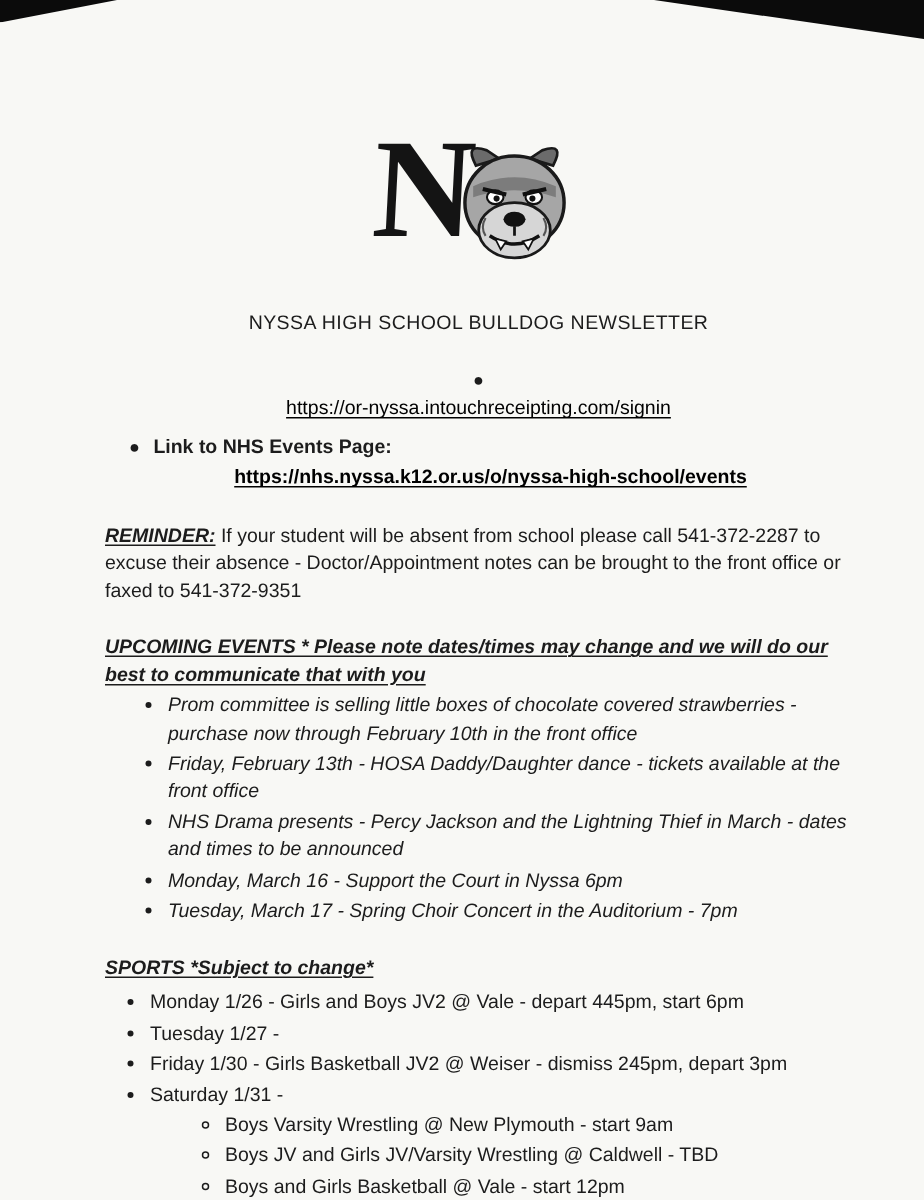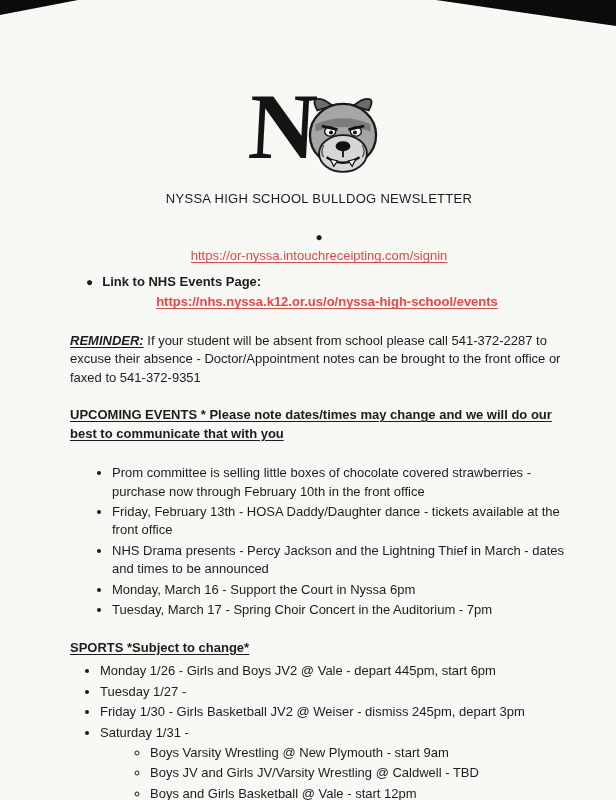--- a/index.html
+++ b/index.html
@@ -14,39 +14,39 @@
   .artifact.tr{right:0;top:0;width:180px;height:26px;clip-path:polygon(0 0,100% 0,100% 100%);}
   .content{padding:82px 48px 0 70px;}
 
   .logo{display:flex;justify-content:center;align-items:flex-start;height:98px;}
   .logo-n{
     font-family:"Liberation Serif",serif;font-weight:bold;font-size:94px;
     line-height:.95;transform:skewX(-3deg);color:#141414;
   }
   .bulldog{margin-left:-20px;margin-top:10px;}
 
-  .title{text-align:center;margin-top:10px;letter-spacing:.3px;}
+  .title{text-align:center;margin-top:26px;letter-spacing:.3px;}
 
   .center-line{display:flex;justify-content:center;gap:9px;margin-top:20px;font-weight:bold;}
   .center-link{text-align:center;margin-top:1px;}
-  .ulink{text-decoration:underline;text-underline-offset:2px;color:#ef4444;cursor:pointer;}
+  .ulink{text-decoration:underline;text-underline-offset:2px;color:#000000;cursor:pointer;}
 
   .nhs-line{display:flex;gap:9px;margin-left:16px;margin-top:7px;font-weight:bold;}
   .nhs-url{margin-left:16px;margin-top:2px;font-weight:bold;text-align:center;}
 
   .reminder{margin-top:20px;}
   .rem-label{font-weight:bold;font-style:italic;text-decoration:underline;text-underline-offset:2px;}
 
   .section-heading{
     margin-top:19px;max-width:484px;
-    font-weight:bold;text-decoration:underline;text-underline-offset:2px;
+    font-weight:bold;font-style:italic;text-decoration:underline;text-underline-offset:2px;
   }
 
   ul{margin:0;list-style:disc;}
-  ul.events{margin-top:21px;padding-left:42px;max-width:500px;}
+  ul.events{margin-top:2px;padding-left:42px;max-width:500px;font-style:italic;}
   ul.events li{margin-top:2px;}
   ul.sports{margin-top:5px;padding-left:30px;max-width:512px;}
   ul.sports > li{margin-top:2px;}
   ul.sub{list-style:circle;padding-left:50px;margin-top:2px;}
   ul.sub li{margin-top:2px;}
   .bdot{font-size:12px;line-height:1.5;}
 </style>
 </head>
 <body>
 

